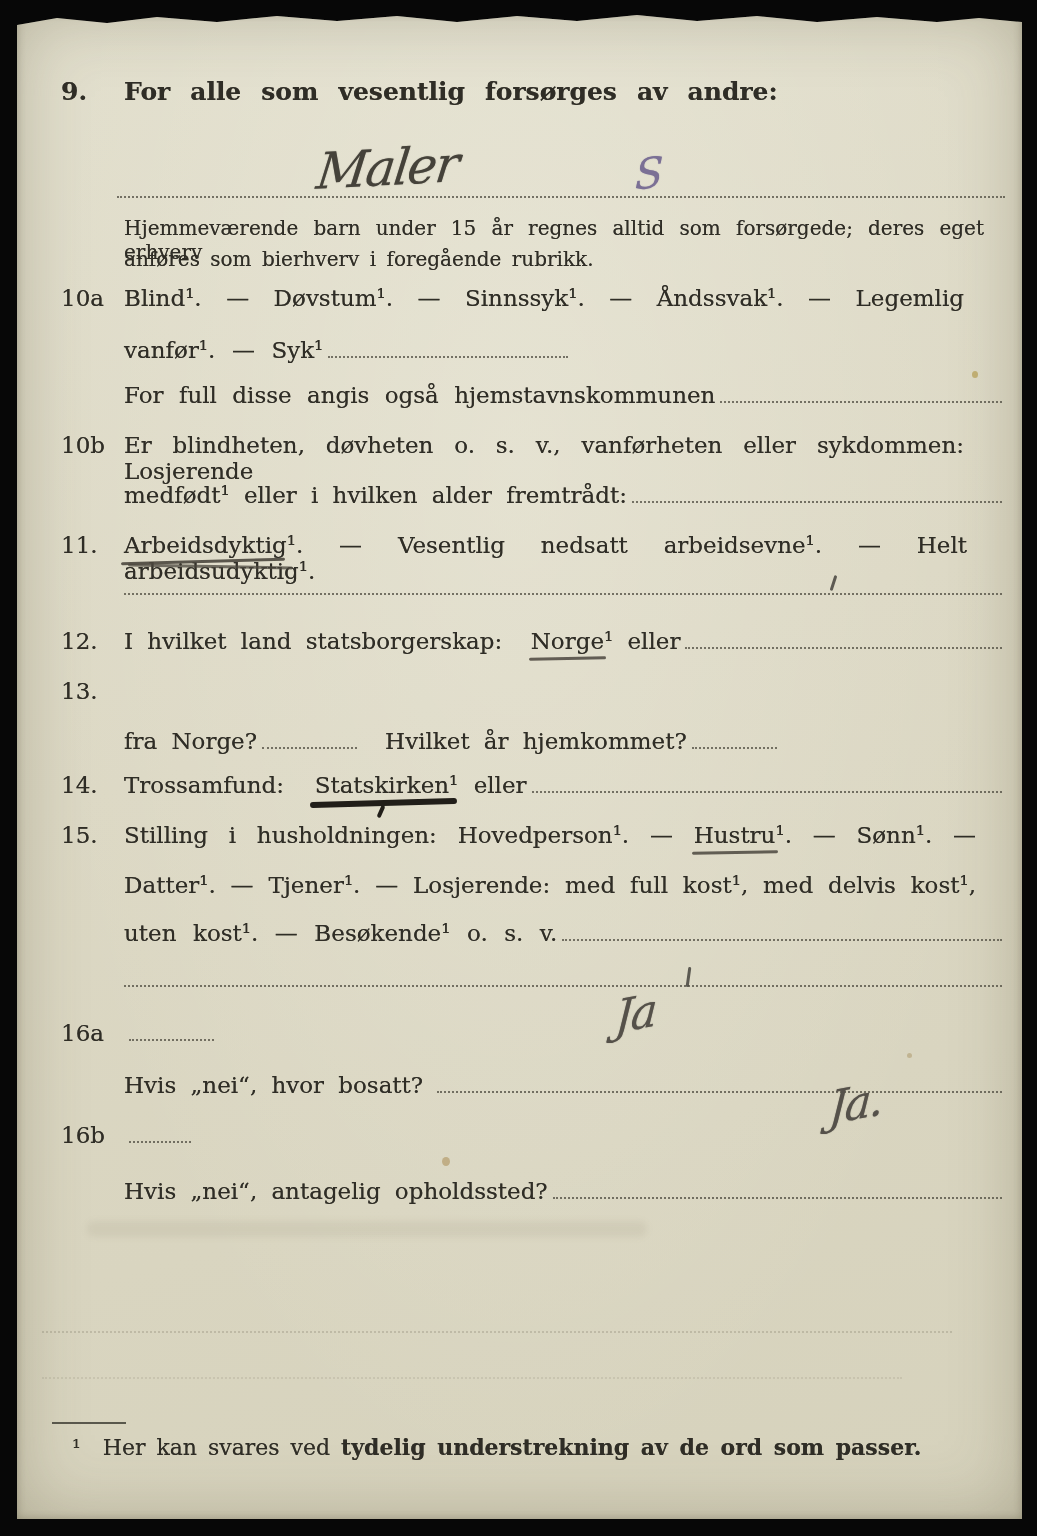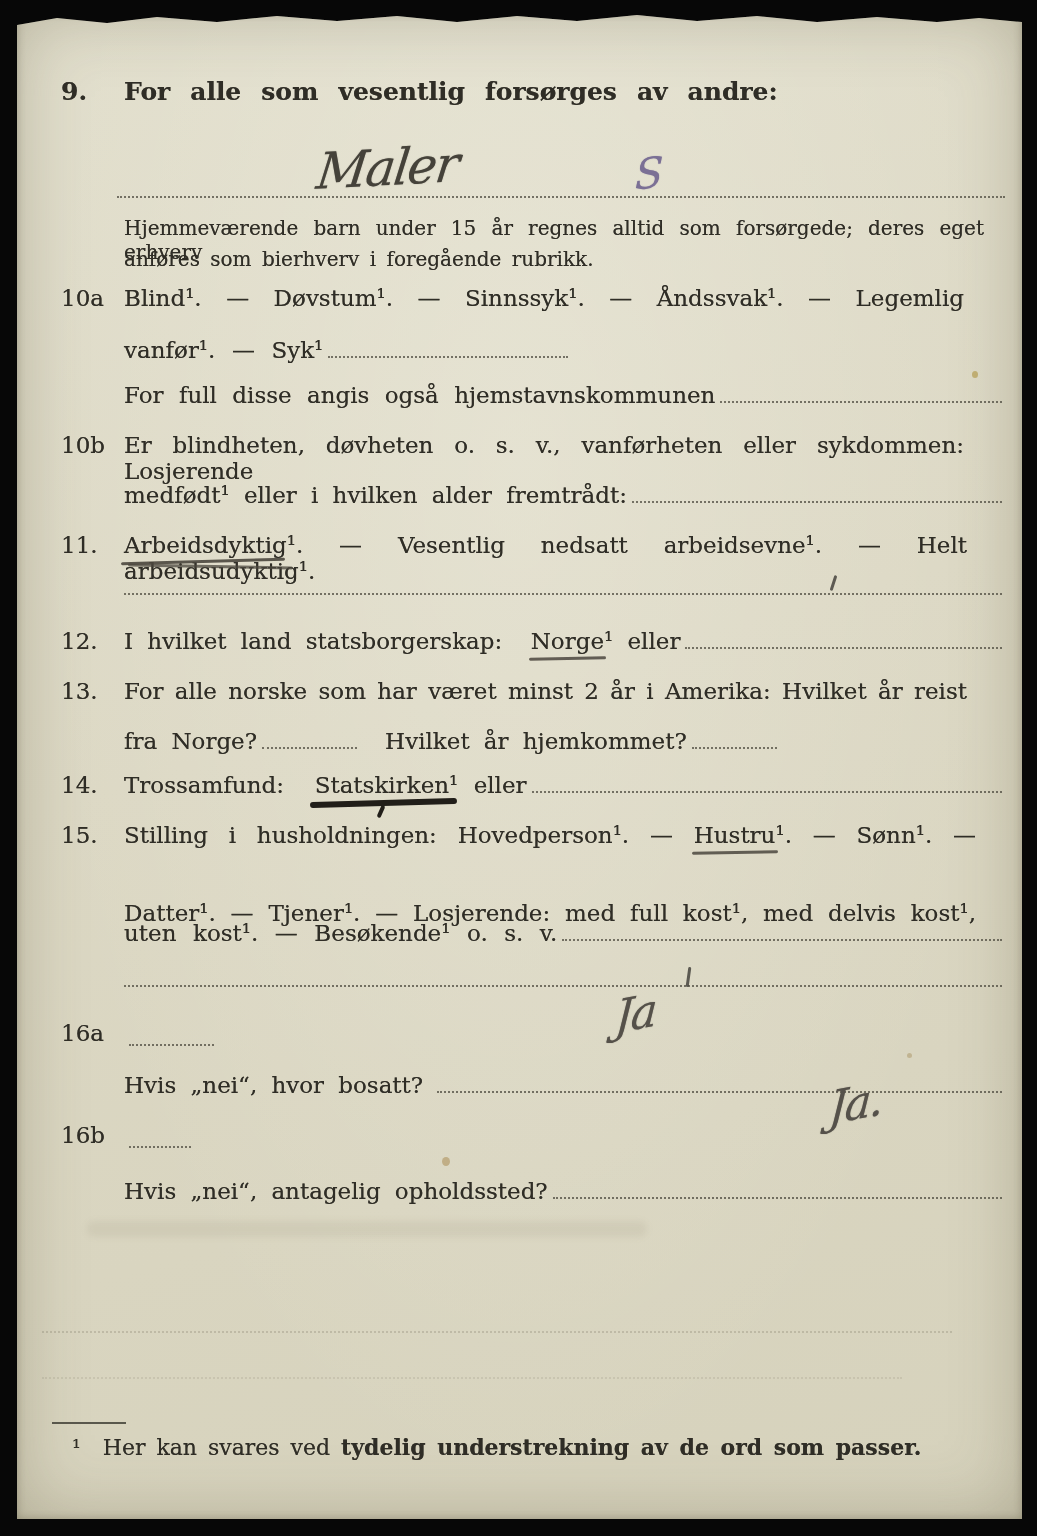--- a/index.html
+++ b/index.html
@@ -43,21 +43,21 @@
     border-bottom:2px dotted var(--dotc);opacity:.72;
   }
   .dots.fixed{flex:0 0 auto;}
   .dotline{
     position:absolute;height:2px;
     border-bottom:2px dotted var(--dotc);opacity:.72;
   }
   .bold{font-weight:bold;}
   .sz20{font-size:20px;}
   .sz25{font-size:25px;}
-  .ws2{word-spacing:.2em;} .ws25{word-spacing:.25em;align-items:flex-end;} .ws3{word-spacing:.3em;}
+  .ws2{word-spacing:.2em;} .ws25{word-spacing:.25em;} .ws3{word-spacing:.3em;}
   .ws35{word-spacing:.35em;} .ws4{word-spacing:.4em;} .ws45{word-spacing:.45em;}
   
   .u1{position:relative;}
   .u1::after{content:"";position:absolute;left:-2px;right:-2px;bottom:-6px;height:3px;
     background:var(--pencil);border-radius:2px;transform:rotate(-1deg);opacity:.85;}
   .u2{position:relative;}
   .u2::after{content:"";position:absolute;left:-3px;right:2px;bottom:-5px;height:3px;
     background:var(--pencil);border-radius:2px;transform:rotate(-1.6deg);opacity:.9;}
   .u2::before{content:"";position:absolute;left:4px;right:-6px;bottom:-10px;height:3px;
     background:var(--pencil);border-radius:2px;transform:rotate(1deg);opacity:.75;}
@@ -153,41 +153,40 @@
   <div class="penmark pm1"></div>
 
   <div class="row ws3" style="top:615px">
     <span class="num">12.</span>
     <span class="txtwrap"><span>I hvilket land statsborgerskap:</span>  <span class="u1">Norge</span><span>¹ eller</span></span>
     <span class="dots"></span>
   </div>
 
   <div class="row" style="top:665px">
     <span class="num">13.</span>
-    <span class="jtext" style="width:843px">For alle norske som har været minst 2 år i Amerika: Hvilket år reist</span>
   </div>
   <div class="row ws3" style="top:715px">
     <span class="indent"></span>
     <span class="txtwrap">fra Norge?</span>
     <span class="dots fixed" style="width:95px;margin-right:28px"></span>
     <span class="txtwrap">Hvilket år hjemkommet?</span>
     <span class="dots fixed" style="width:85px"></span>
   </div>
 
   <div class="row ws35" style="top:759px">
     <span class="num">14.</span>
     <span class="txtwrap"><span>Trossamfund:</span>  <span class="u3">Statskirken</span><span>¹ eller</span></span>
     <span class="dots"></span>
   </div>
 
   <div class="row" style="top:809px">
     <span class="num">15.</span>
     <span class="jtext" style="width:852px"><span>Stilling i husholdningen: Hovedperson¹. —</span> <span class="u1">Hustru</span><span>¹. — Sønn¹. —</span></span>
   </div>
-  <div class="row" style="top:887px">
+  <div class="row" style="top:859px">
     <span class="indent"></span>
     <span class="jtext" style="width:852px">Datter¹. — Tjener¹. — Losjerende: med full kost¹, med delvis kost¹,</span>
   </div>
   <div class="row ws4" style="top:907px">
     <span class="indent"></span>
     <span class="txtwrap">uten kost¹. — Besøkende¹ o. s. v.</span>
     <span class="dots"></span>
   </div>
   <div class="dotline" style="top:972px;left:107px;right:20px"></div>
   <div class="penmark pm2"></div>

